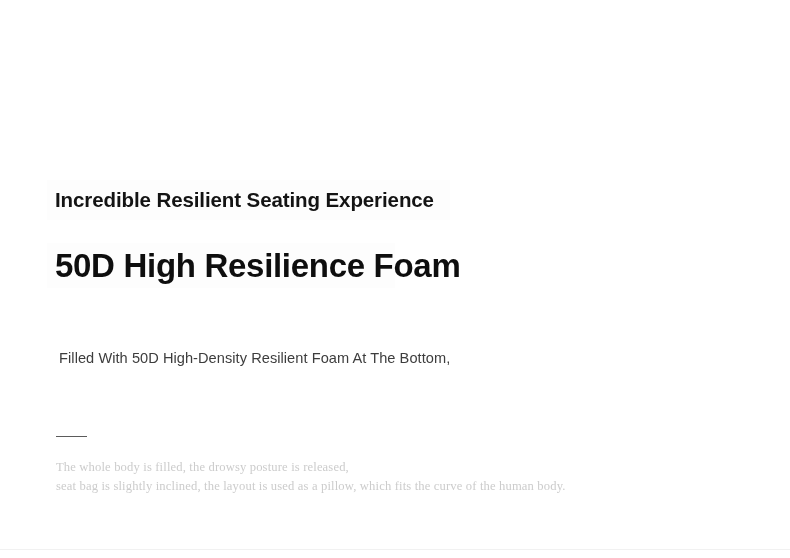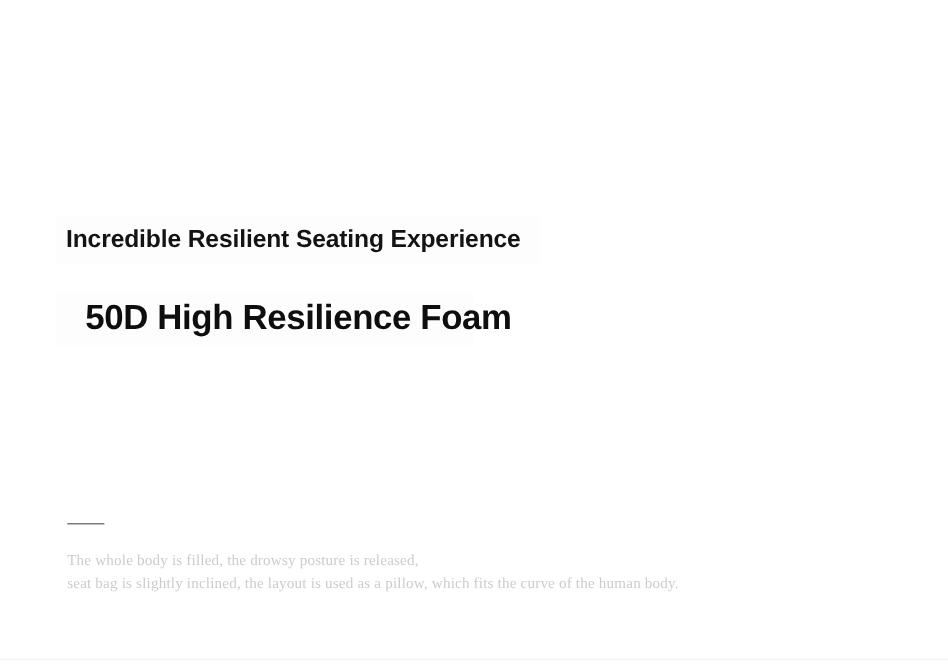--- a/index.html
+++ b/index.html
@@ -48,23 +48,23 @@
     line-height: 1;
   }
 
   #title-block {
     left: 47px;
     top: 243px;
     width: 348px;
     height: 45px;
   }
   #title-heading {
-    margin: 16px;
+    margin: 0;
     padding-left: 8px;
-    font-size: 29px;
+    font-size: 33px;
     font-weight: 700;
     letter-spacing: -0.3px;
     color: #0e0e0e;
     white-space: nowrap;
     line-height: 1;
   }
 
   
   .body-line {
     position: absolute;
@@ -123,20 +123,21 @@
 <div class="page">
 
   <div class="heading-block" id="eyebrow-block">
     <h2 id="eyebrow-heading">Incredible Resilient Seating Experience</h2>
   </div>
 
   <div class="heading-block" id="title-block">
     <h1 id="title-heading">50D High Resilience Foam</h1>
   </div>
 
+  <div class="body-line" id="body-line-1"> Filled With 50D High-Density Resilient Foam At The Bottom,</div>
 
 
   <hr id="divider">
 
   <div class="caption-line" id="caption-line-1">The whole body is filled, the drowsy posture is released,</div>
 
   <div class="caption-line" id="caption-line-2">seat bag is slightly inclined, the layout is used as a pillow, which fits the curve of the human body.</div>
 
   <hr id="bottom-rule">
 

